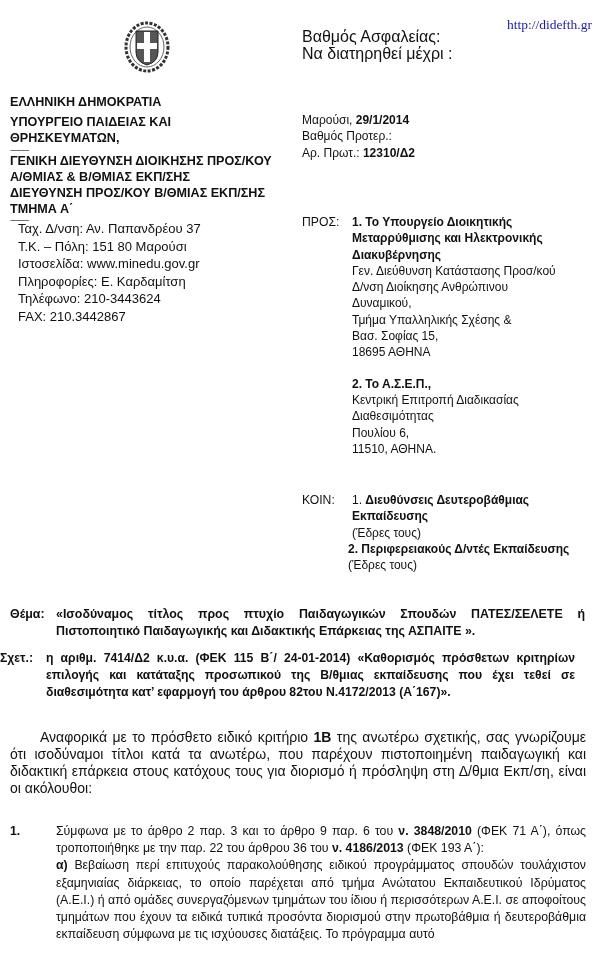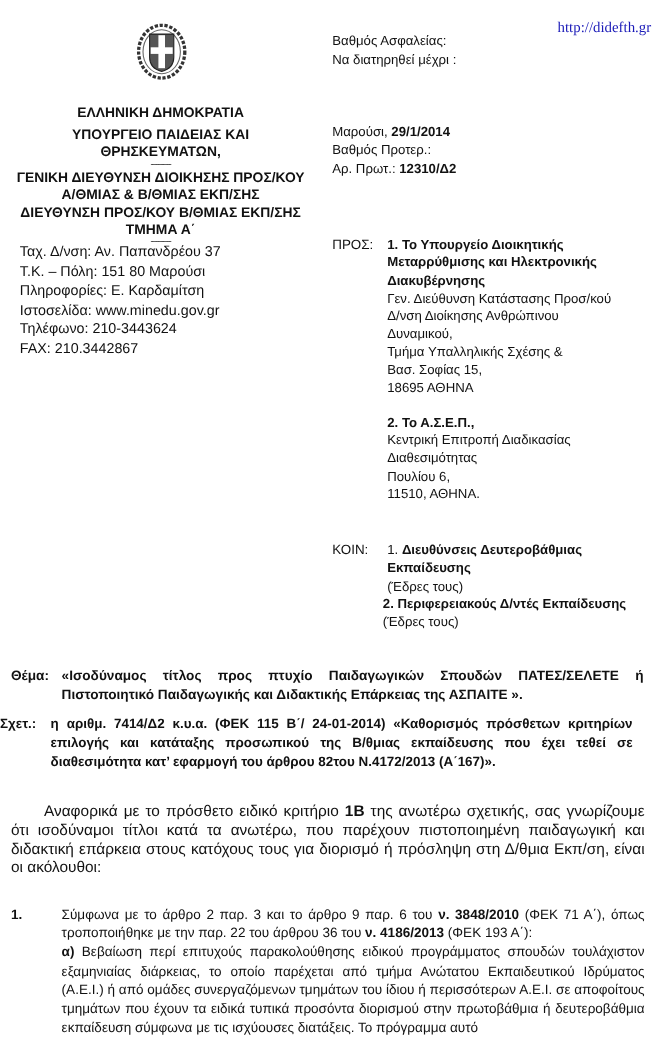--- a/index.html
+++ b/index.html
@@ -5,24 +5,24 @@
   html, body { margin: 0; padding: 0; background: #ffffff; }
   body {
     width: 604px; height: 962px; position: relative; overflow: hidden;
     font-family: "Liberation Sans", "DejaVu Sans", sans-serif;
     color: #111; font-size: 12.2px; line-height: 16px;
   }
   .abs { position: absolute; }
   .b { font-weight: bold; }
   .url { font-family: "Liberation Serif", "DejaVu Serif", serif; color: #1a1ab8; font-size: 13.5px; }
   .emblem { left: 124px; top: 20px; width: 46px; height: 54px; }
-  .head-block { left: 10px; top: 94px; width: 272px; text-align: center; font-weight: bold; font-size: 12.6px; line-height: 16.2px; }
+  .head-block { left: 10px; top: 94px; width: 272px; text-align: left; font-weight: bold; font-size: 12.6px; line-height: 16.2px; }
   .head-block .sep { display: block; height: 6px; line-height: 6px; font-size: 8px; font-weight: normal; letter-spacing: -1px; }
   .addr { left: 18px; top: 220px; font-size: 13px; line-height: 17.6px; }
-  .sec { left: 302px; top: 29px; font-size: 12px; line-height: 16.6px; }
+  .sec { left: 302px; top: 29px; font-size: 16px; line-height: 16.6px; }
   .dateblk { left: 302px; top: 112px; font-size: 12px; line-height: 16.4px; }
   .label { font-weight: normal; }
   .pros-label { left: 302px; top: 214px; }
   .pros-body { left: 352px; top: 214px; width: 240px; font-size: 12px; line-height: 16.3px; }
   .koin-label { left: 302px; top: 492px; }
   .koin-body { left: 352px; top: 492px; width: 240px; font-size: 12px; line-height: 16.3px; }
   .gap { height: 15px; }
   .subject { left: 10px; top: 606px; width: 575px; font-weight: bold; font-size: 12.4px; line-height: 17px; }
   .subject .lbl { position: absolute; left: 0; top: 0; }
   .subject .txt { margin-left: 46px; text-align: justify; text-align-last: left; }
@@ -60,22 +60,22 @@
   <span class="sep">-----------</span>
   <div>ΓΕΝΙΚΗ ΔΙΕΥΘΥΝΣΗ ΔΙΟΙΚΗΣΗΣ ΠΡΟΣ/ΚΟΥ Α/ΘΜΙΑΣ &amp; Β/ΘΜΙΑΣ ΕΚΠ/ΣΗΣ</div>
   <div>ΔΙΕΥΘΥΝΣΗ ΠΡΟΣ/ΚΟΥ Β/ΘΜΙΑΣ ΕΚΠ/ΣΗΣ</div>
   <div>ΤΜΗΜΑ Α΄</div>
   <span class="sep">-----------</span>
 </div>
 
 <div class="abs addr">
   <div>Ταχ. Δ/νση: Αν. Παπανδρέου 37</div>
   <div>Τ.Κ. – Πόλη: 151 80  Μαρούσι</div>
+  <div>Ιστοσελίδα: www.minedu.gov.gr</div>
   <div>Πληροφορίες: Ε. Καρδαμίτση</div>
-  <div>Ιστοσελίδα: www.minedu.gov.gr</div>
   <div>Τηλέφωνο: 210-3443624</div>
   <div>FAX: 210.3442867</div>
 </div>
 
 <div class="abs dateblk">
   <div><span>Μαρούσι, </span><span class="b">29/1/2014</span></div>
   <div>Βαθμός Προτερ.:</div>
   <div><span>Αρ. Πρωτ.: </span><span class="b">12310/Δ2</span></div>
 </div>
 

